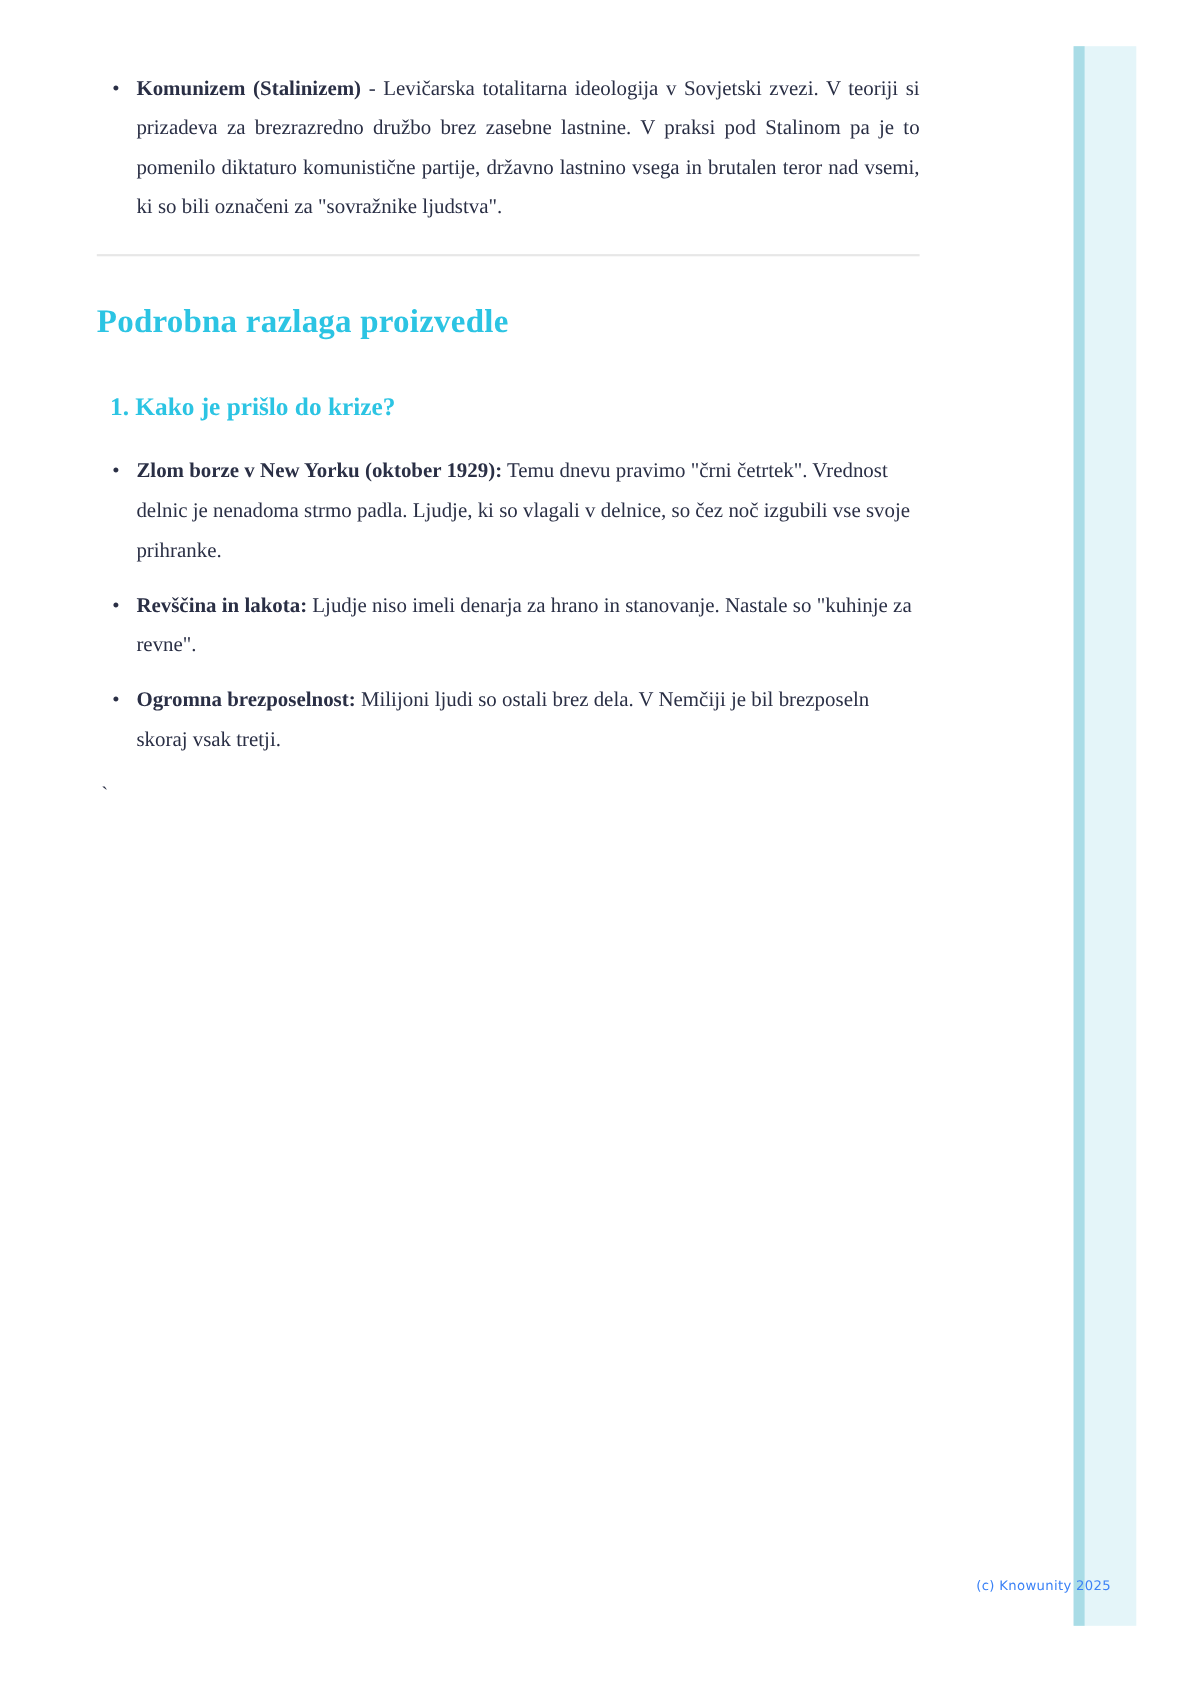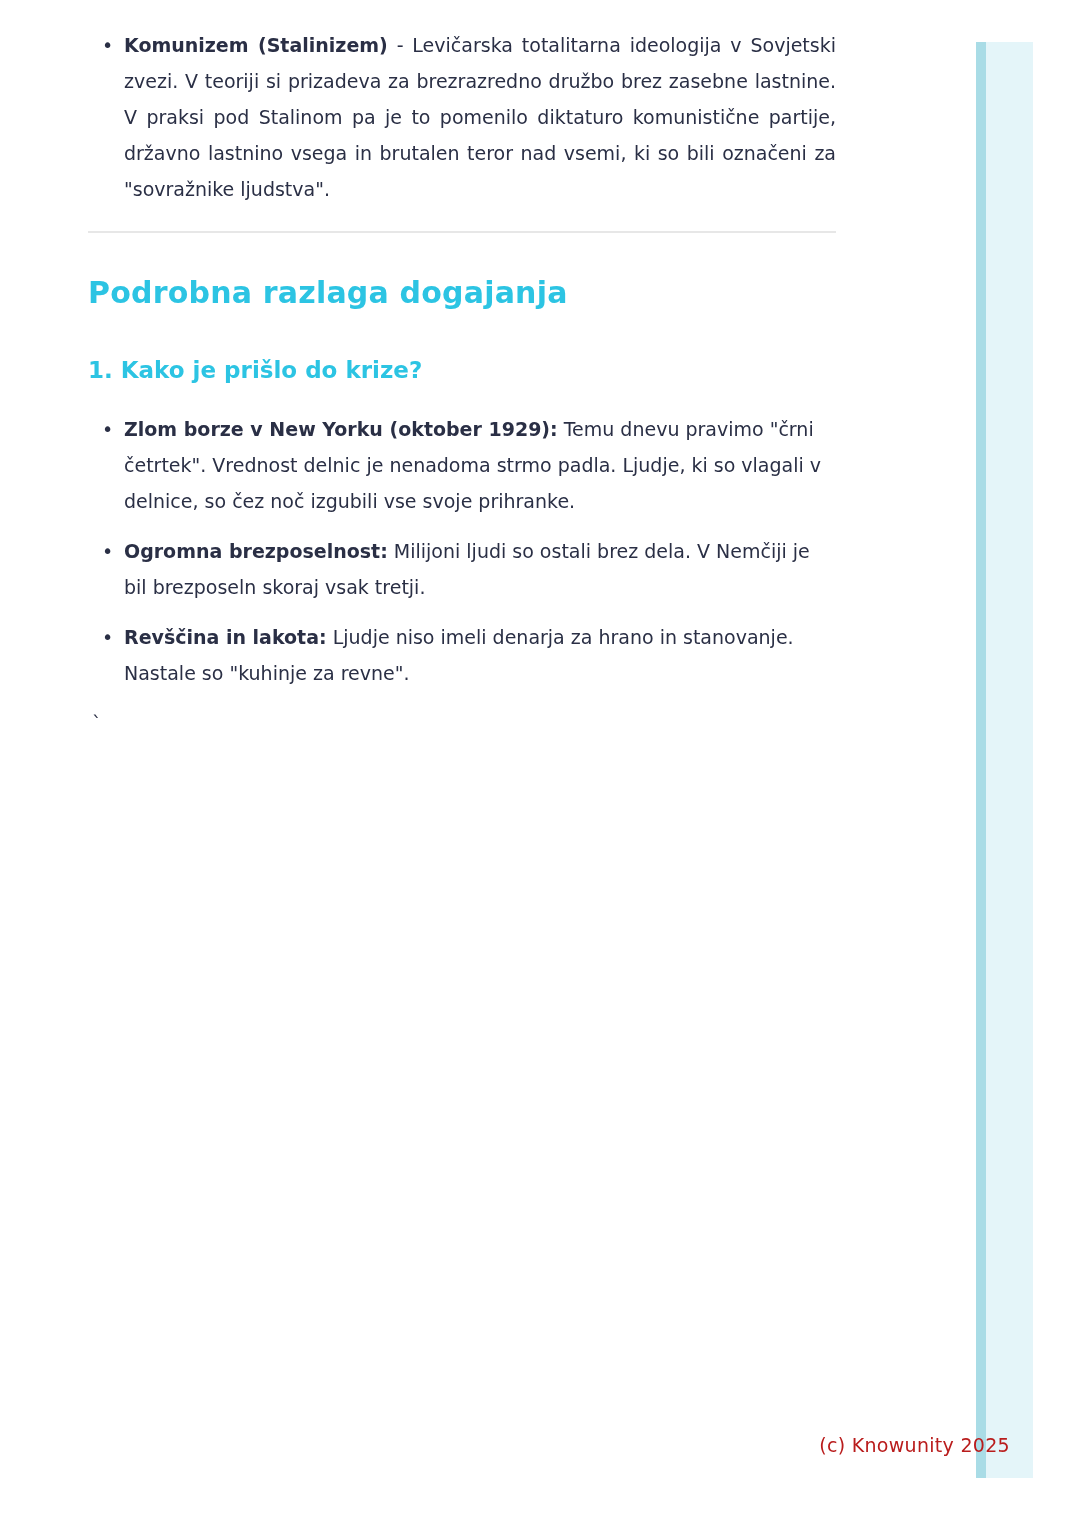--- a/index.html
+++ b/index.html
@@ -18,21 +18,22 @@
     right: 47px;
     width: 47px;
     height: 1436px;
     background: #e4f5f9;
     border-left: 10px solid #a9dce6;
     z-index: 1;
   }
   .content {
     position: relative;
     z-index: 2;
-    padding: 27px 244px 0 88px; 
+    padding: 63px 244px 0 88px; 
+    font-family: Liberation Serif, serif;
   }
   .bullet-list {
     list-style: none;
     margin: 0;
     padding: 0;
   }
   .bullet-list li {
     position: relative;
     padding-left: 36px;
     font-size: 19px;
@@ -60,72 +61,72 @@
     line-height: 36px;
     font-weight: bold;
     margin: 42px 0 0 0;
     letter-spacing: 0.2px;
   }
   h2.sub-heading {
     color: #2cc4e3;
     font-size: 23px;
     line-height: 30px;
     font-weight: bold;
-    margin: 40px 0 26px 0;
+    margin: 40px 0 26px 12px;
   }
   h2.sub-heading.first { margin-top: 44px; }
   .section-gap { margin-top: 34px; }
   .stray {
     font-size: 19px;
     color: #2a2f45;
     margin: 22px 0 0 4px;
     line-height: 20px;
   }
   .footer {
     position: absolute;
     top: 1434px;
     right: 70px;
     z-index: 3;
-    font-size: 19px;
-    color: #b91c1c;
+    font-size: 12px;
+    color: #3b82f6;
     letter-spacing: 0.3px;
   }
 </style>
 </head>
 <body>
 
 <div class="stripe"></div>
 
 <div class="content">
 
   <ul class="bullet-list">
     <li class="justified">
       <span class="b">Komunizem (Stalinizem)</span><span> - Levičarska totalitarna ideologija v Sovjetski zvezi. V teoriji si prizadeva za brezrazredno družbo brez zasebne lastnine. V praksi pod Stalinom pa je to pomenilo diktaturo komunistične partije, državno lastnino vsega in brutalen teror nad vsemi, ki so bili označeni za "sovražnike ljudstva".</span>
     </li>
   </ul>
 
   <hr class="divider">
 
-  <h1 class="main-heading">Podrobna razlaga dogajanja</h1>
+  <h1 class="main-heading">Podrobna razlaga proizvedle</h1>
 
   <h2 class="sub-heading first">1. Kako je prišlo do krize?</h2>
 
   <ul class="bullet-list">
     <li>
       <span class="b">Zlom borze v New Yorku (oktober 1929):</span><span> Temu dnevu pravimo "črni četrtek". Vrednost delnic je nenadoma strmo padla. Ljudje, ki so vlagali v delnice, so čez noč izgubili vse svoje prihranke.</span>
     </li>
   </ul>
 
 
   <ul class="bullet-list">
     <li>
-      <span class="b">Ogromna brezposelnost:</span><span> Milijoni ljudi so ostali brez dela. V Nemčiji je bil brezposeln skoraj vsak tretji.</span>
+      <span class="b">Revščina in lakota:</span><span> Ljudje niso imeli denarja za hrano in stanovanje. Nastale so "kuhinje za revne".</span>
     </li>
     <li>
-      <span class="b">Revščina in lakota:</span><span> Ljudje niso imeli denarja za hrano in stanovanje. Nastale so "kuhinje za revne".</span>
+      <span class="b">Ogromna brezposelnost:</span><span> Milijoni ljudi so ostali brez dela. V Nemčiji je bil brezposeln skoraj vsak tretji.</span>
     </li>
   </ul>
 
   <div class="stray">`</div>
 
 </div>
 
 <div class="footer">(c) Knowunity 2025</div>
 
 </body></html>

